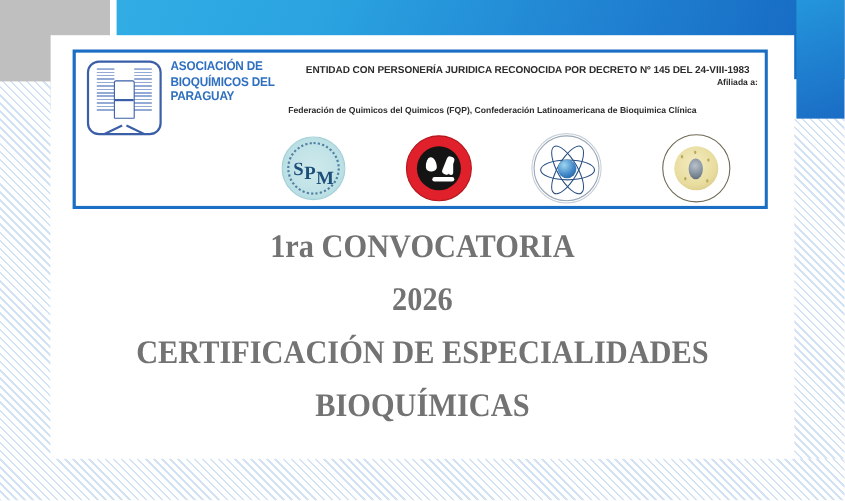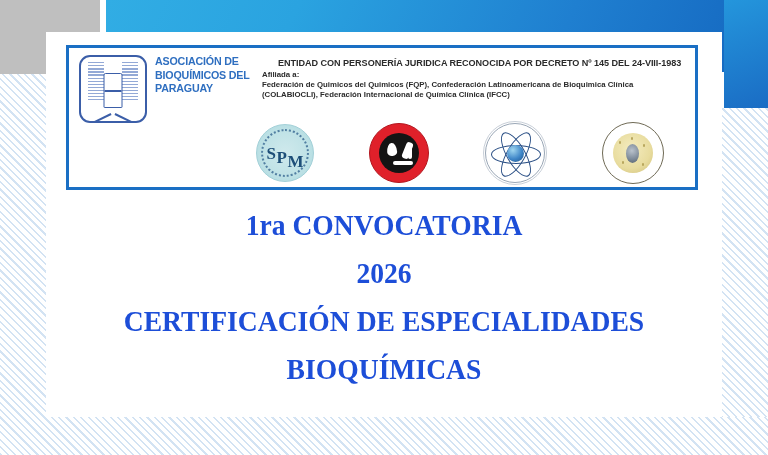--- a/index.html
+++ b/index.html
@@ -160,21 +160,22 @@
     font-size: 9.1px;
     font-weight: bold;
     letter-spacing: -0.05px;
     white-space: nowrap;
     margin-bottom: 2px;
     padding-left: 16px;
   }
   .legal-sub {
     font-size: 7.8px;
     font-weight: bold;
-    margin-bottom: 1px;
+    margin-bottom: 17px;
+    text-align: right;
   }
   .legal-line {
     font-size: 7.8px;
     font-weight: bold;
     line-height: 1.34;
     white-space: nowrap;
   }
 
   
   .seals {
@@ -319,21 +320,21 @@
     border-radius: 50%;
     background: #b8a75e;
   }
 
   
   .title-block {
     position: absolute;
     left: 0; right: 0;
     top: 178px;
     text-align: center;
-    color: #1d4ed8;
+    color: #737373;
     font-family: "Liberation Serif", serif;
     font-weight: bold;
   }
   .title-line {
     line-height: 1.0;
     white-space: nowrap;
     transform: scaleX(0.92);
   }
   .t1 { font-size: 30px; margin-bottom: 18px; }
   .t2 { font-size: 30px; margin-bottom: 18px; }
@@ -370,21 +371,20 @@
           <div>ASOCIACIÓN DE</div>
           <div>BIOQUÍMICOS DEL</div>
           <div>PARAGUAY</div>
         </div>
       </div>
 
       <div class="legal">
         <div class="legal-title">ENTIDAD CON PERSONERÍA JURIDICA RECONOCIDA POR DECRETO Nº 145 DEL 24-VIII-1983</div>
         <div class="legal-sub">Afiliada a:</div>
         <div class="legal-line">Federación de Quimicos del Quimicos (FQP), Confederación Latinoamericana de Bioquimica Clínica</div>
-        <div class="legal-line">(COLABIOCLI), Federación Internacional de Química Clínica (IFCC)</div>
       </div>
 
       <div class="seals">
 
         <div class="seal seal-spm">
           <div class="ring"></div>
           <div class="letters">
             <span>S</span>
               <span>P</span>
               <span>M</span>

